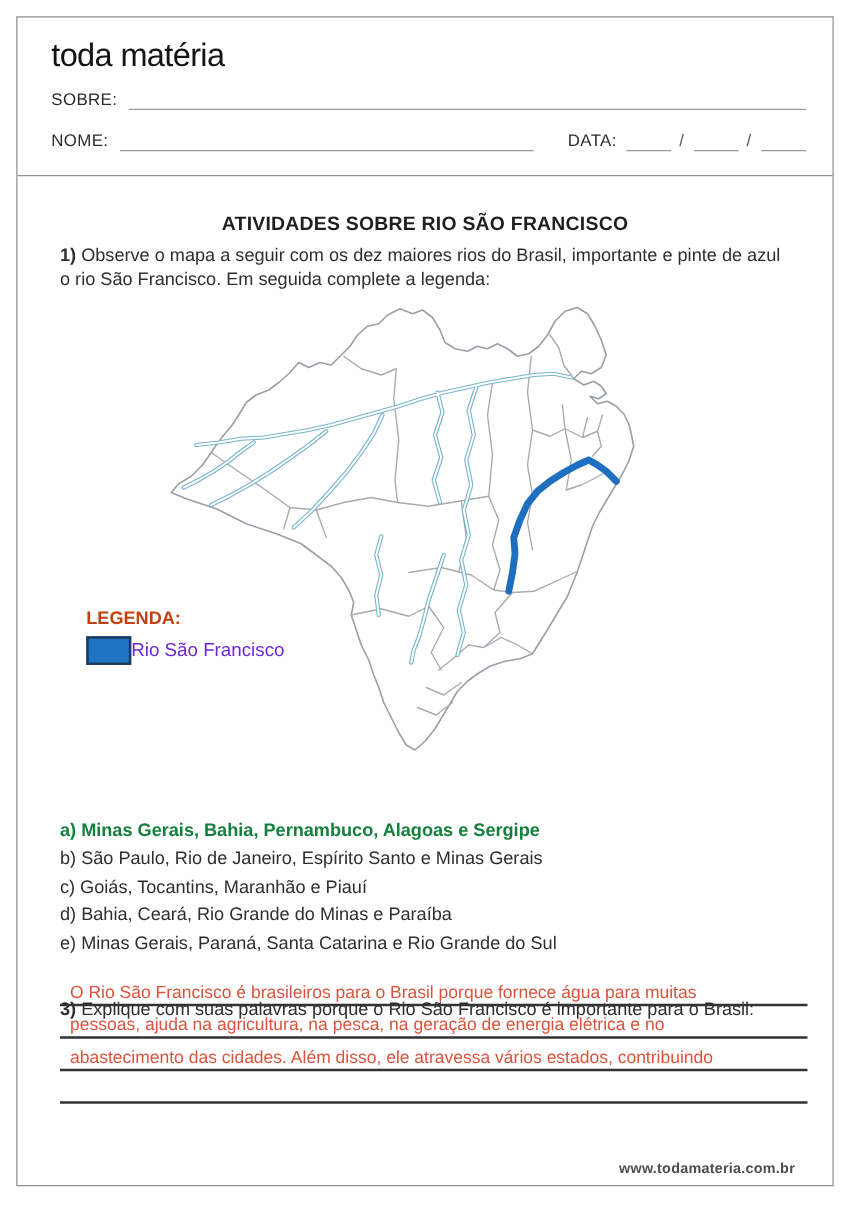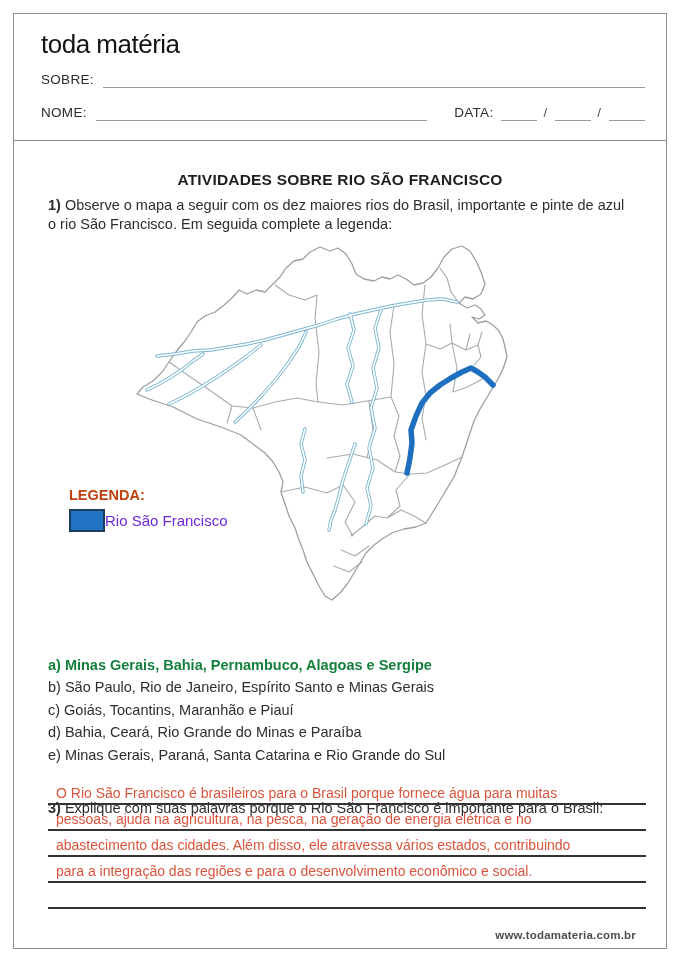--- a/index.html
+++ b/index.html
@@ -151,19 +151,18 @@
 
   <div class="q-text q3">
     <span class="q-num">3)</span>
     <span>Explique com suas palavras porque o Rio São Francisco é importante para o Brasil:</span>
   </div>
 
   <div class="answers">
     <div class="answer-row">O Rio São Francisco é brasileiros para o Brasil porque fornece água para muitas</div>
     <div class="answer-row">pessoas, ajuda na agricultura, na pesca, na geração de energia elétrica e no</div>
     <div class="answer-row">abastecimento das cidades. Além disso, ele atravessa vários estados, contribuindo</div>
-    <div class="answer-row">para a integração das regiões e para o desenvolvimento econômico e social.</div>
     <div class="answer-row"></div>
   </div>
 
   <div class="footer-url">www.todamateria.com.br</div>
 
 </div>
 
 </body></html>

